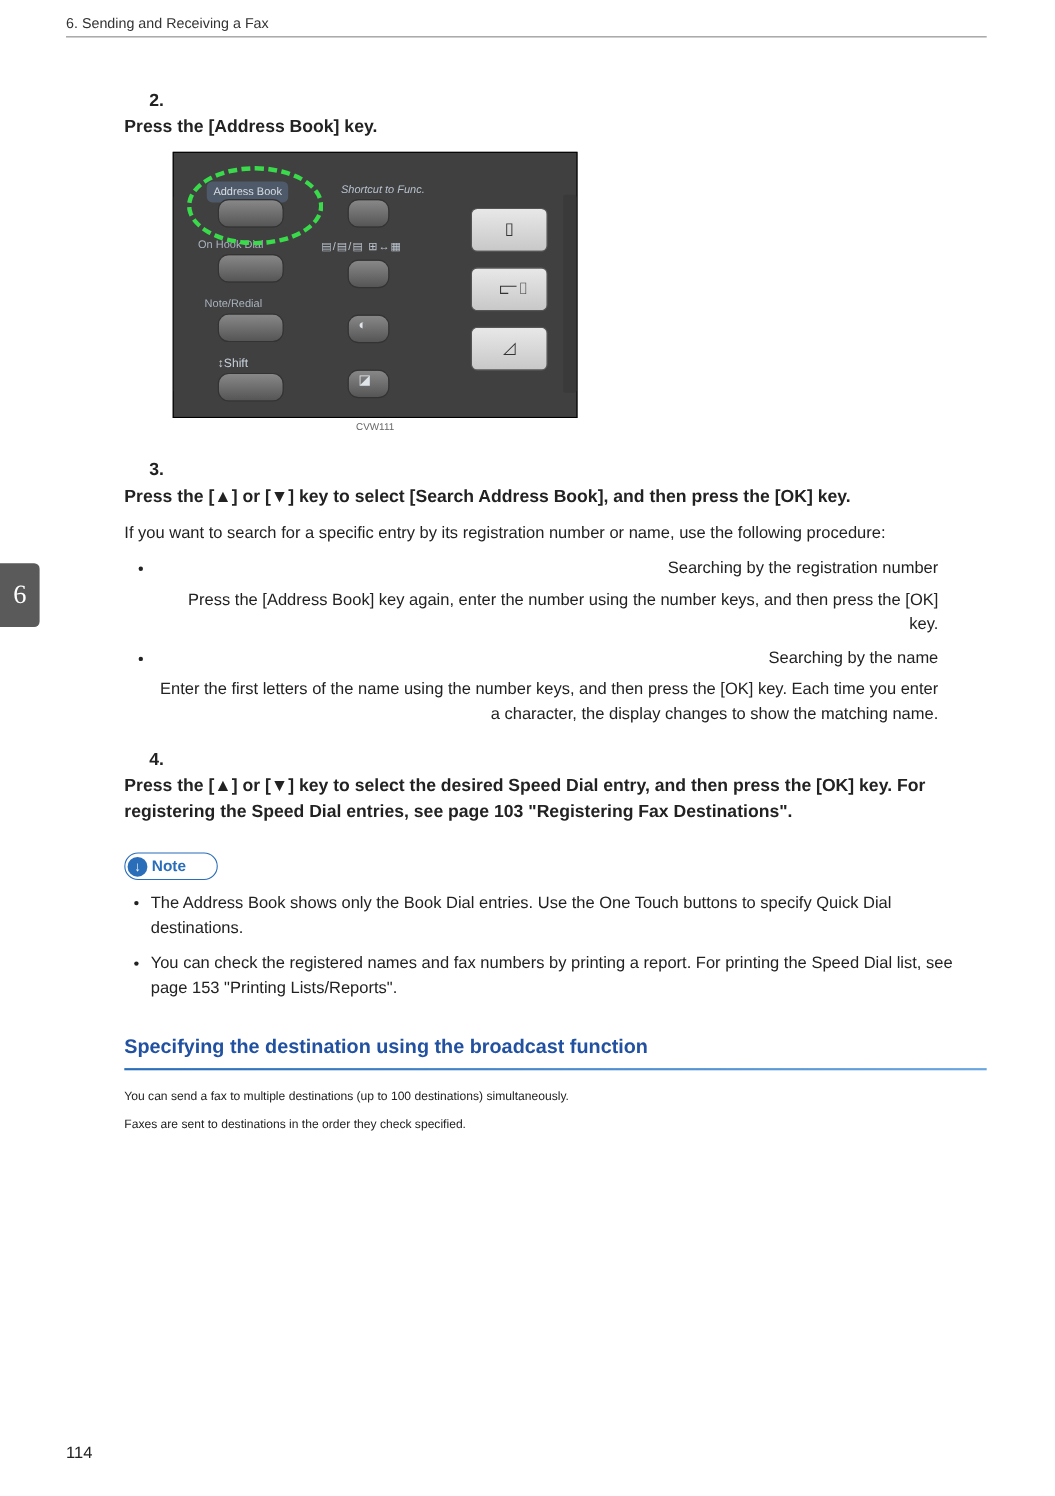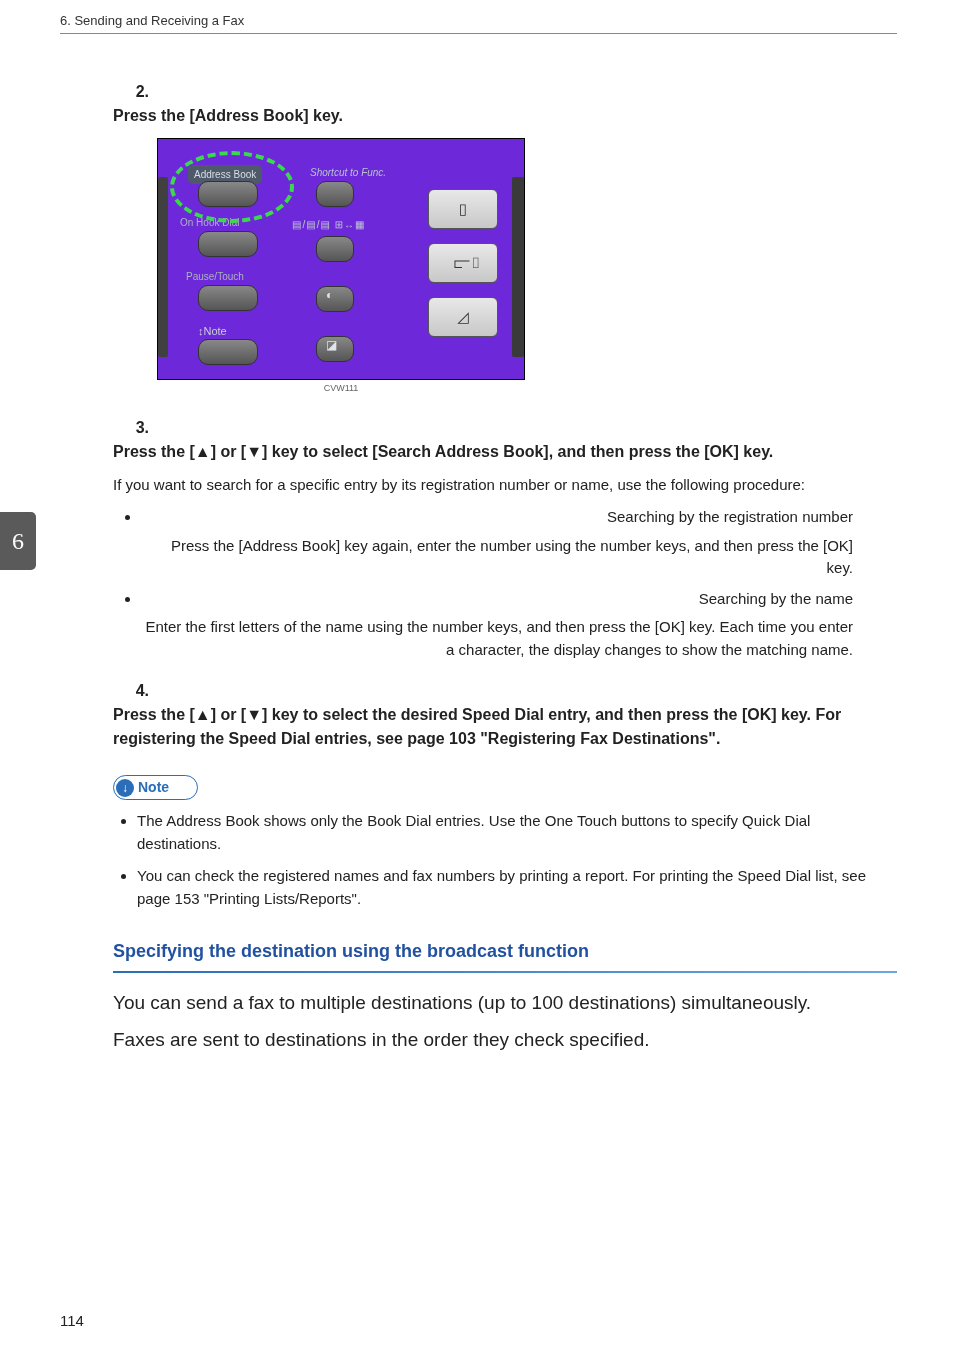--- a/index.html
+++ b/index.html
@@ -90,21 +90,21 @@
       margin-top: 6px;
       font-size: 15px;
     }
     .panel-wrap {
       margin-left: 44px;
       margin-bottom: 10px;
     }
     .panel {
       width: 368px;
       height: 242px;
-      background: #6d28d9;
+      background: #404040;
       position: relative;
       border: 1px solid #000;
     }
     .panel-caption {
       text-align: center;
       font-size: 9px;
       color: #666;
       margin-top: 2px;
     }
     
@@ -203,21 +203,21 @@
       margin-top: 28px;
       margin-bottom: 6px;
     }
     .subsection-rule {
       height: 2px;
       background: linear-gradient(to right, #2a6db8, #6aa6e0);
       margin-bottom: 16px;
     }
     .subsection-para {
       margin-bottom: 8px;
-      font-size: 19px;
+      font-size: 11px;
     }
     .page-num {
       position: absolute;
       bottom: 28px;
       left: 60px;
       font-size: 15px;
     }
     .inline-bold { font-weight: bold; }
   </style>
 </head>
@@ -241,25 +241,25 @@
           <div class="pnl-edge-right"></div>
           <div class="dashed-oval"></div>
           <div class="addrbook-label">Address Book</div>
           <div class="shortcut-label">Shortcut to Func.</div>
           <div class="btn-gray addr-btn"></div>
           <div class="btn-gray shortcut-btn"></div>
           <div class="onhook-label">On Hook Dial</div>
           <div class="btn-gray onhook-btn"></div>
           <div class="icons-row">▤/▤/▤ ⊞↔▦</div>
           <div class="btn-gray mid-btn"></div>
-          <div class="pause-label">Pause/Touch</div>
+          <div class="pause-label">Note/Redial</div>
           <div class="btn-gray pause-btn"></div>
           <div class="btn-gray mid-btn2"></div>
           <div class="mid-glyph1">◐</div>
-          <div class="shift-label">↕Note</div>
+          <div class="shift-label">↕Shift</div>
           <div class="btn-gray shift-btn"></div>
           <div class="btn-gray mid-btn3"></div>
           <div class="mid-glyph2">◪</div>
           <div class="big-btn bb1">
               <div class="big-icon">▯</div>
             </div>
           <div class="big-btn bb2">
               <div class="big-icon">⫍▯</div>
             </div>
           <div class="big-btn bb3">

